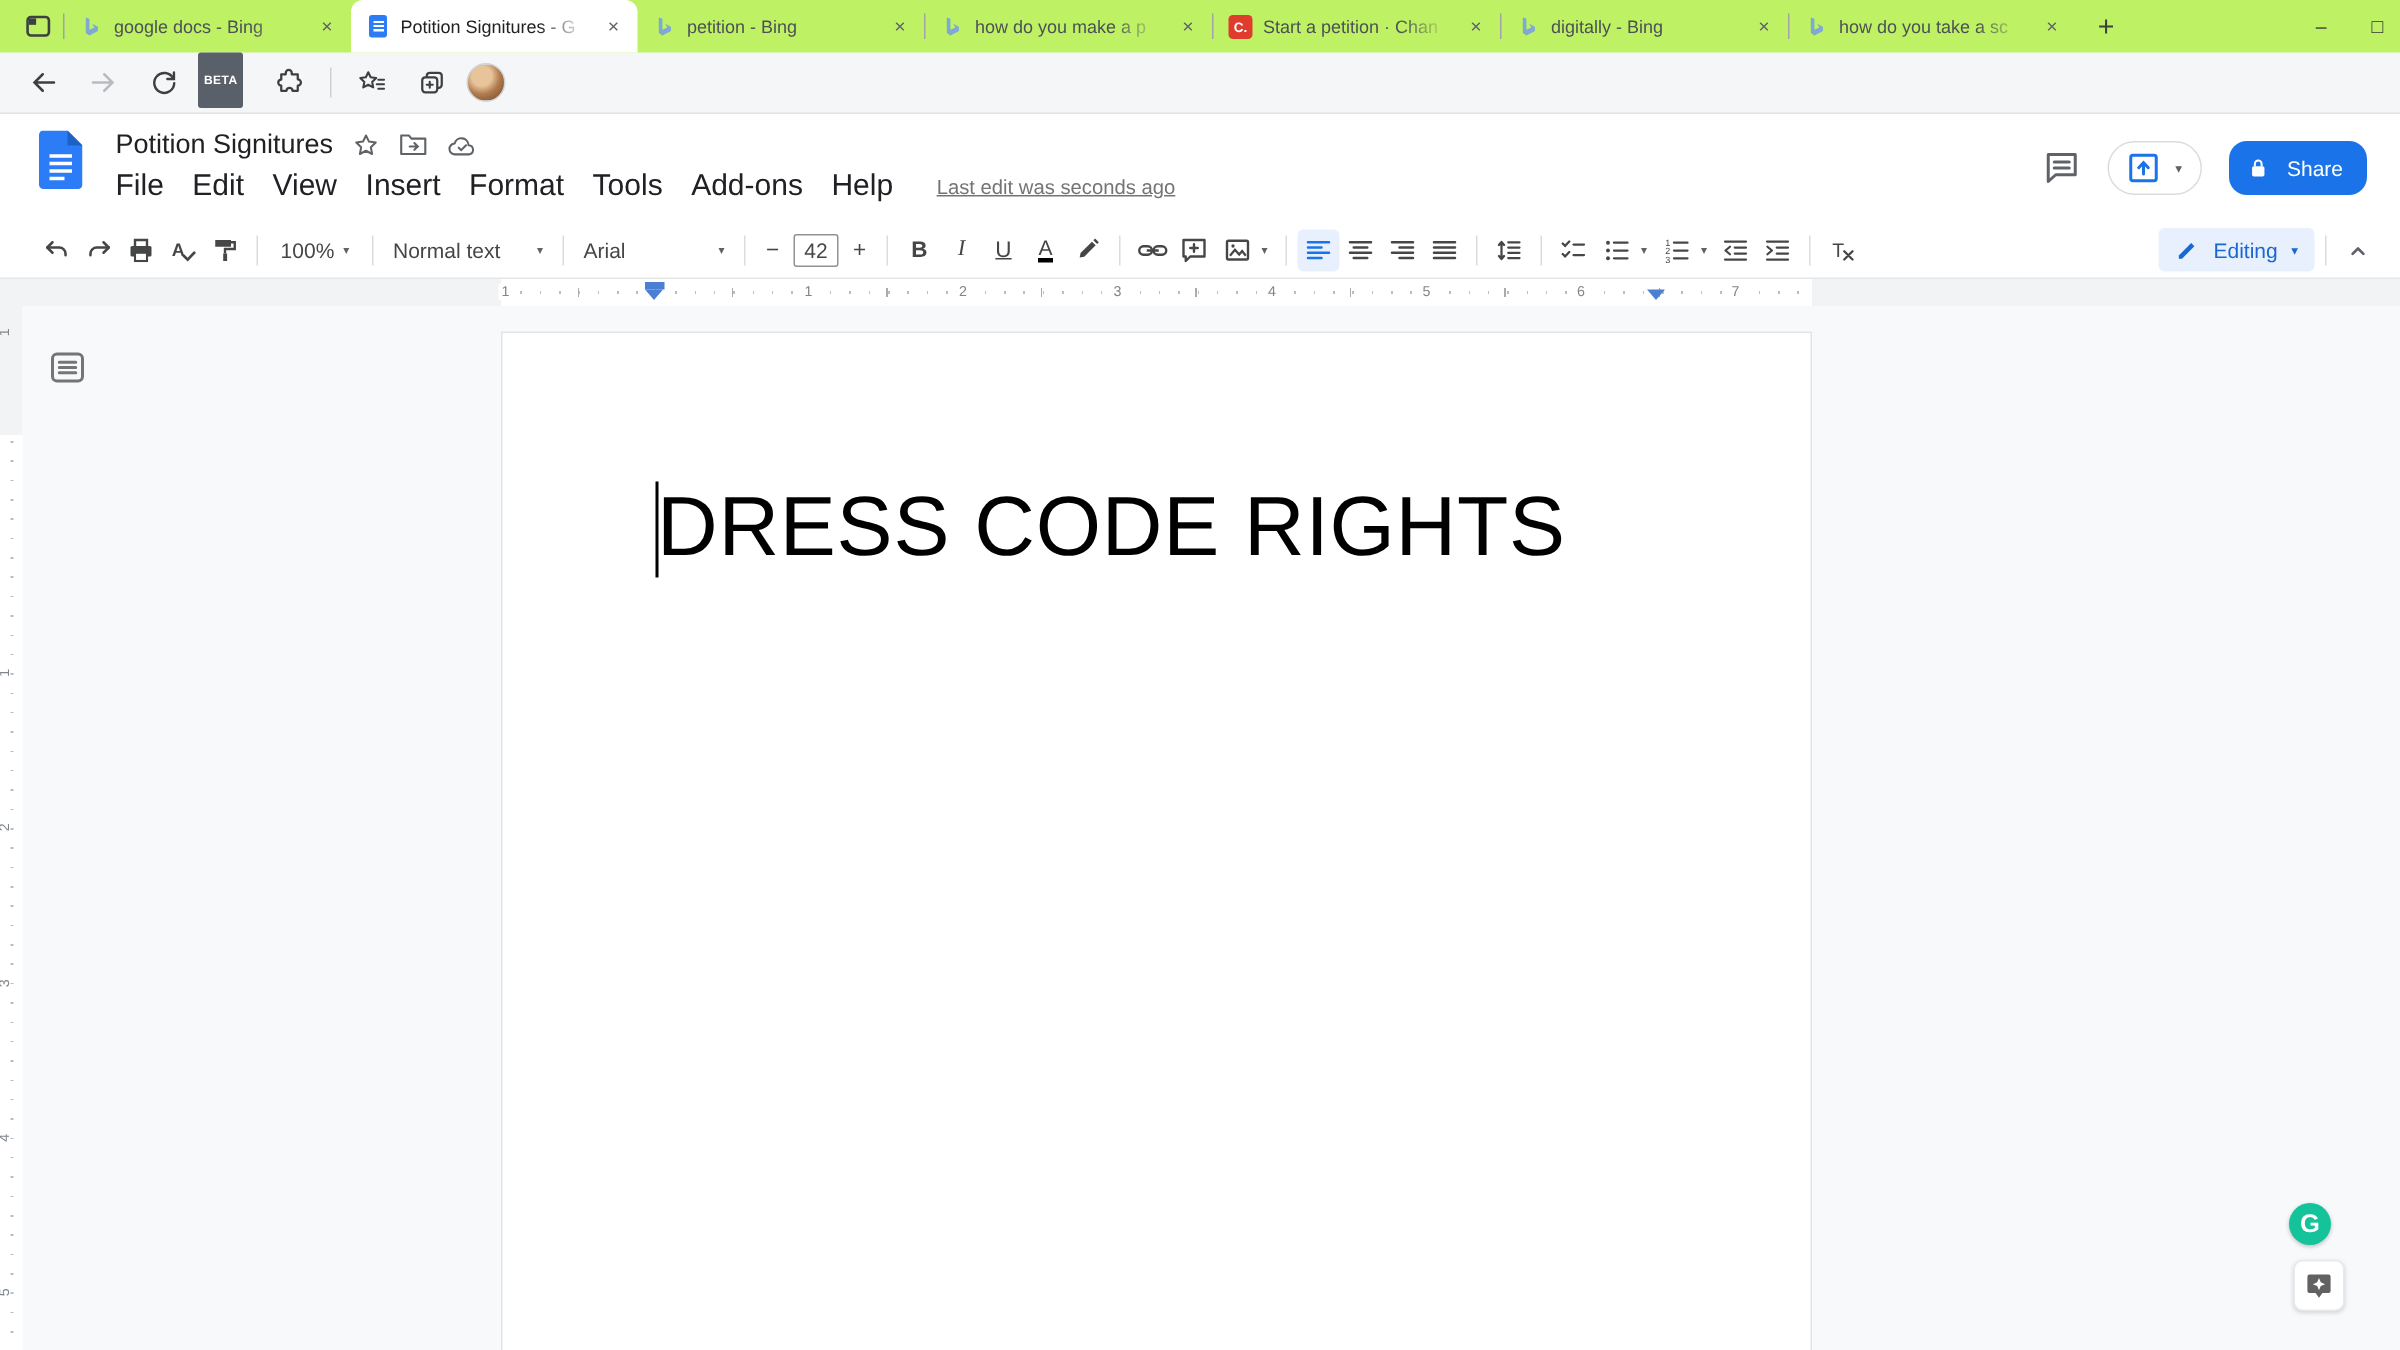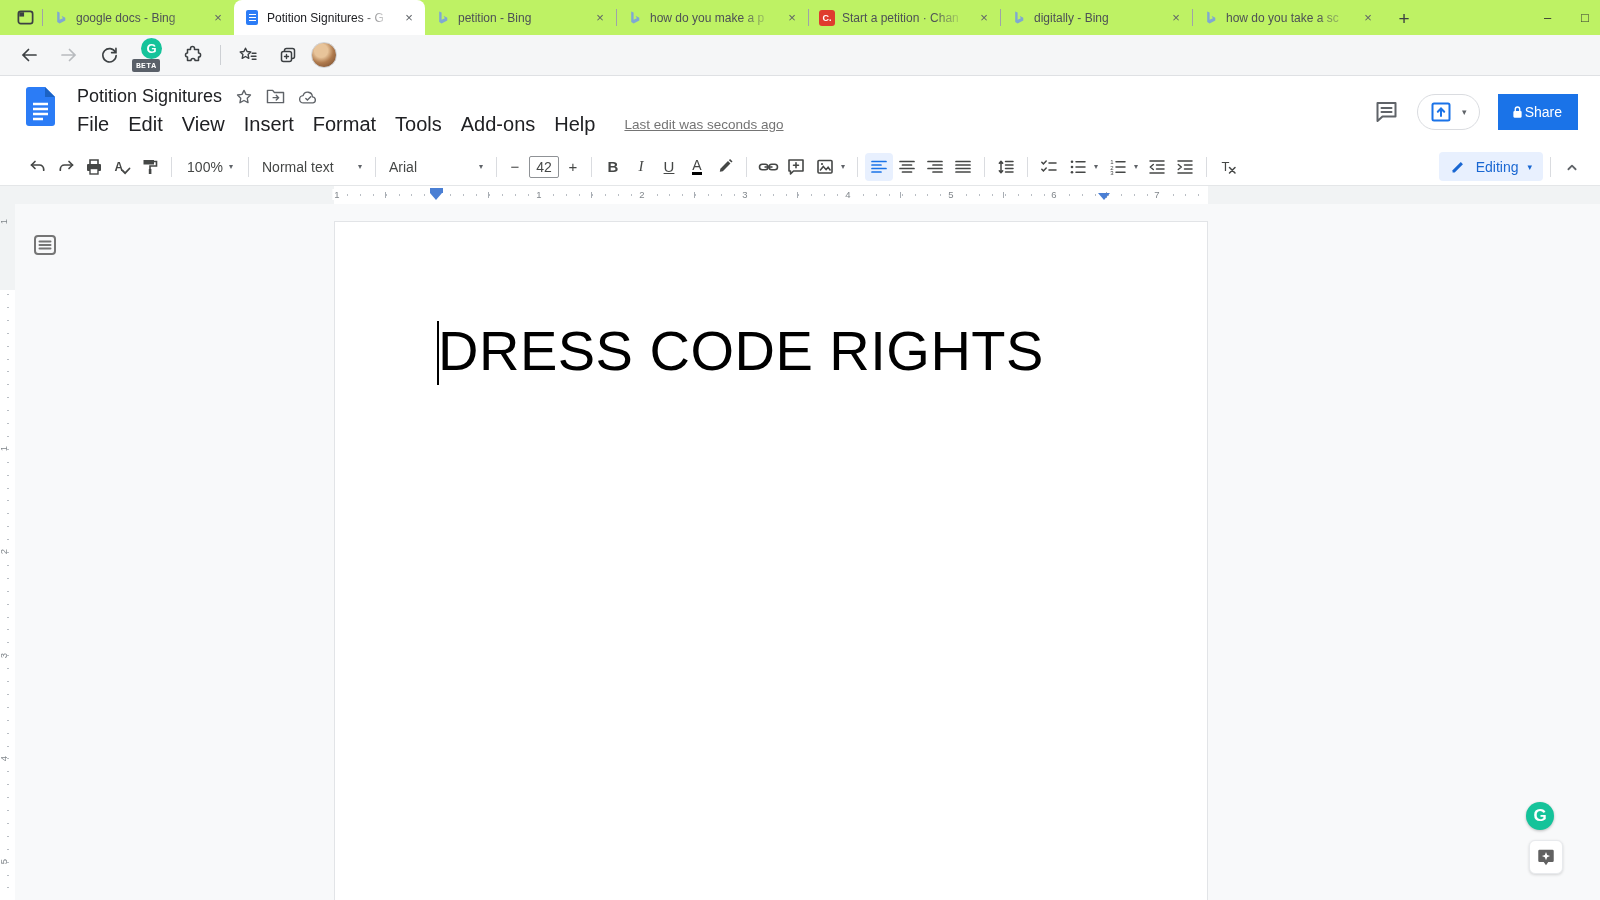--- a/index.html
+++ b/index.html
@@ -27,38 +27,38 @@
   .chg-fav { width:16px; height:16px; background:#df3c2e; border-radius:3px; color:#fff; font-size:9px; font-weight:bold; text-align:center; line-height:16px; }
 
   
   .addrbar { height:41px; background:#f5f6f7; border-bottom:1px solid #dfe1e4; display:flex; align-items:center; padding:0 10px 0 12px; gap:6px; }
   .nav-btn { width:34px; height:30px; display:flex; align-items:center; justify-content:center; background:none; border:none; border-radius:4px; cursor:pointer; }
   .url-pill { flex:1; max-width:1190px; height:30px; background:#fff; border:1px solid #ecedef; border-radius:15px; display:flex; align-items:center; padding:0 10px 0 12px; gap:8px; }
   .url-text { flex:1; font-size:13.5px; color:#5f6368; white-space:nowrap; overflow:hidden; }
   .url-text b { color:#202124; font-weight:700; }
   .beta-wrap { position:relative; width:38px; height:34px; flex:none; cursor:pointer; }
   .beta-circle { position:absolute; left:9px; top:0; width:21px; height:21px; border-radius:50%; background:#15c39a; color:#fff; font-size:13px; font-weight:bold; text-align:center; line-height:21px; }
-  .beta-label { position:absolute; left:0; bottom:0; background:#5a6069; color:#fff; font-size:8px; font-weight:bold; padding:2px 4px; border-radius:2px; letter-spacing:.3px;font-family:Liberation Mono, monospace; }
+  .beta-label { position:absolute; left:0; bottom:0; background:#5a6069; color:#fff; font-size:8px; font-weight:bold; padding:14px 4px; border-radius:2px; letter-spacing:.3px; }
   .vdiv { width:1px; height:20px; background:#cdd0d4; margin:0 4px; }
   .avatar { width:26px; height:26px; border-radius:50%; flex:none; cursor:pointer;
     background:radial-gradient(circle at 38% 32%, #e8c49a 0 30%, #b07b4e 55%, #6e4428 100%); border:1px solid #d0d3d7; }
 
   
   .docs-header { height:72px; background:#fff; position:relative; }
   .docs-logo { position:absolute; left:26px; top:11px; cursor:pointer; }
   .hdr-left { position:absolute; left:77px; top:10px; }
   .title-row { display:flex; align-items:center; gap:13px; }
   .doc-title { font-size:18px; color:#202124; cursor:text; }
   .hdr-icon { color:#5f6368; cursor:pointer; }
   .menu-row { display:flex; align-items:center; gap:19px; margin-top:6px; }
   .menu-item { font-size:20px; color:#202124; cursor:pointer; }
   .last-edit { font-size:13.5px; color:#747474; text-decoration:underline; margin-left:10px; cursor:pointer; }
   .hdr-right { position:absolute; right:22px; top:0; height:72px; display:flex; align-items:center; gap:18px; }
   .present-pill { display:flex; align-items:center; gap:7px; border:1px solid #dadce0; border-radius:18px; height:36px; padding:0 12px; background:#fff; cursor:pointer; }
-  .share-btn { display:flex; align-items:center; gap:0; background:#1a73e8; color:#fff; font-size:14px; font-weight:500; height:36px; padding:0 16px 0 12px; border:none; border-radius:0; cursor:pointer; }
+  .share-btn { display:flex; align-items:center; gap:12px; background:#1a73e8; color:#fff; font-size:14px; font-weight:500; height:36px; padding:0 16px 0 12px; border:none; border-radius:12px; cursor:pointer; }
 
   
   .toolbar { height:38px; background:#fff; border-bottom:1px solid #e4e6e8; display:flex; align-items:center; padding:0 14px 0 24px; }
   .tb { height:28px; min-width:28px; display:flex; align-items:center; justify-content:center; border:none; background:none; border-radius:4px; cursor:pointer; color:#454746; gap:3px; }
   .tb.active-fmt { background:#e8f0fe; }
   .tbsep { width:1px; height:20px; background:#dadce0; margin:0 7px; flex:none; }
   .tb-text { font-size:14px; color:#454746; }
   .caret { font-size:8px; color:#5f6368; margin-left:3px; }
   .glyph { font-size:15px; color:#454746; }
   .g-b { font-weight:bold; }

